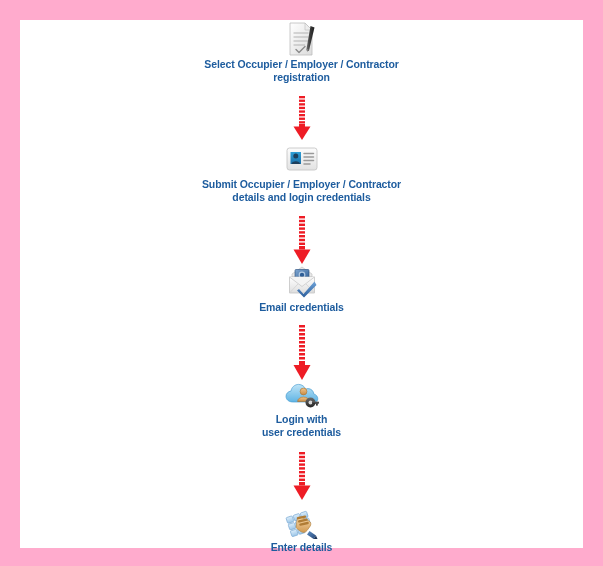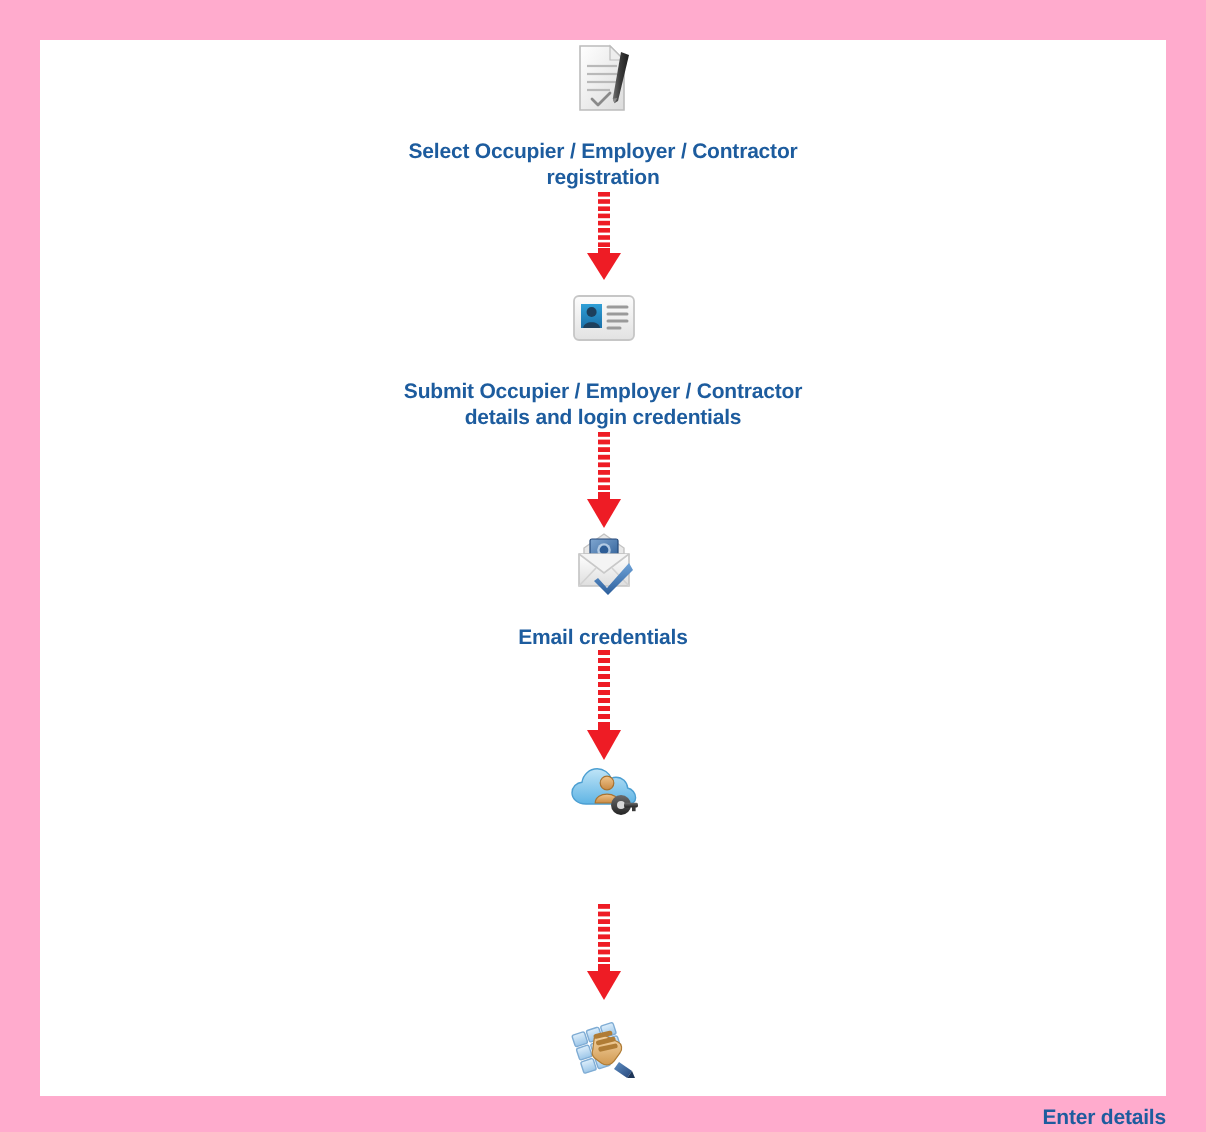--- a/index.html
+++ b/index.html
@@ -36,21 +36,21 @@
   }
   .node-icon {
     display: block;
     margin: 0 auto;
     width: 38px;
     height: 38px;
     line-height: 0;
   }
   .node-label {
     display: block;
-    margin: 12px auto 0;
+    margin: 0 auto 0;
     color: #1d5c9e;
     font-size: 10.5px;
     font-weight: bold;
     line-height: 13px;
     letter-spacing: -0.1px;
     white-space: pre-line;
   }
 
   
   .arrow {
@@ -231,40 +231,42 @@
           <circle cx="20.5" cy="16.5" r="3.4" fill="url(#userG)" stroke="#a9722f" stroke-width="0.6"></circle>
           <path d="M14.6,26.5 C14.8,20.6 26.2,20.6 26.4,26.5 Z" fill="url(#userG)" stroke="#a9722f" stroke-width="0.6"></path>
           <g>
             <circle cx="27.5" cy="27.5" r="5" fill="url(#lockG)"></circle>
             <circle cx="27.5" cy="27.5" r="2" fill="#d8d8d8"></circle>
             <rect x="29" y="26.4" width="7" height="2.3" rx="0.8" fill="url(#lockG)"></rect>
             <rect x="33" y="28.4" width="1.8" height="2.2" fill="#3a3a3a"></rect>
           </g>
         </svg>
       </span>
+      <span class="node-label">Login with
+user credentials</span>
     </div>
 
     <div class="arrow" style="top:432px;">
       <svg width="18" height="48" viewBox="0 0 18 48">
         <g fill="#ee1c25">
           <rect x="6" y="0" width="6" height="2.4"></rect>
           <rect x="6" y="3.8" width="6" height="2.4"></rect>
           <rect x="6" y="7.6" width="6" height="2.4"></rect>
           <rect x="6" y="11.4" width="6" height="2.4"></rect>
           <rect x="6" y="15.2" width="6" height="2.4"></rect>
           <rect x="6" y="19" width="6" height="2.4"></rect>
           <rect x="6" y="22.8" width="6" height="2.4"></rect>
           <rect x="6" y="26.6" width="6" height="2.4"></rect>
           <rect x="6" y="30" width="6" height="3.5"></rect>
           <path d="M0.5,33.5 L17.5,33.5 L9,48 Z"></path>
         </g>
       </svg>
     </div>
 
-    <div class="node" style="top:483px;text-align:right;">
+    <div class="node" style="top:483px;">
       <span class="node-icon">
         <svg viewBox="0 0 38 38" width="38" height="38">
           <defs>
             <linearGradient id="keyG" x1="0" y1="0" x2="0" y2="1">
               <stop offset="0%" stop-color="#ddeefb"></stop>
               <stop offset="100%" stop-color="#9cc6e8"></stop>
             </linearGradient>
             <linearGradient id="handG" x1="0" y1="0" x2="0" y2="1">
               <stop offset="0%" stop-color="#f6d7a8"></stop>
               <stop offset="100%" stop-color="#d19a52"></stop>

